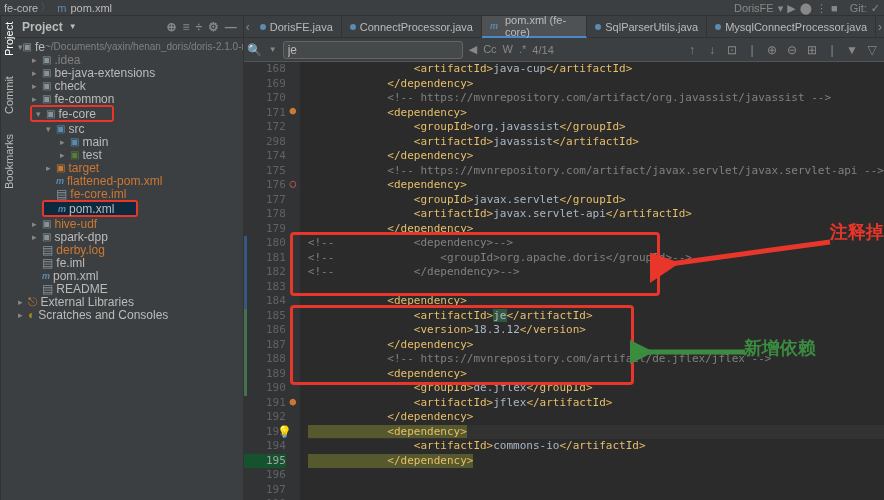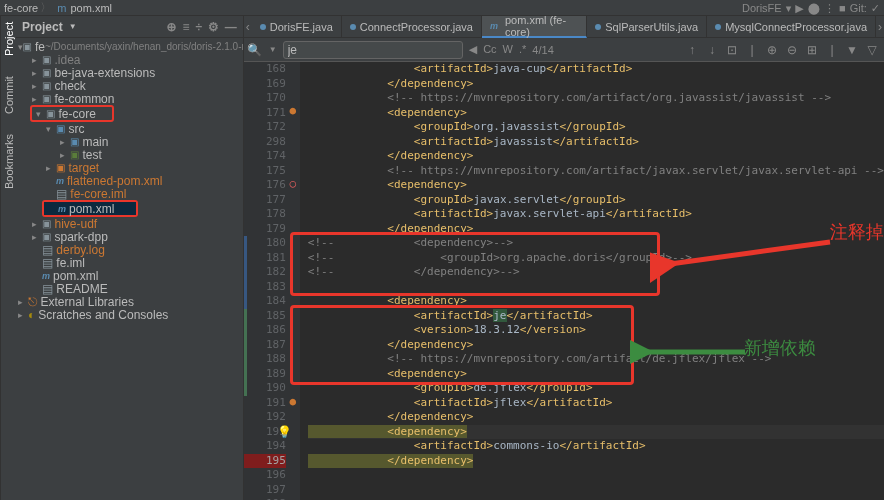--- a/index.html
+++ b/index.html
@@ -200,21 +200,21 @@
   border-radius: 4px;
   pointer-events: none;
 }
 .arrow-svg {
   position: absolute;
   pointer-events: none;
 }
 .annotation {
   position: absolute;
   font-size: 18px;
-  font-weight: 400;
+  font-weight: 700;
   white-space: nowrap;
 }
 .anno-red { color: #e8362b; }
 .anno-green { color: #3c8c40; }
 .bulb { position: absolute; left: -22px; color: #e2b55a; font-size: 12px; }
 .vcs-add { position: absolute; left: 0; width: 3px; background: #447152; }
 .vcs-mod { position: absolute; left: 0; width: 3px; background: #375781; }
 </style>
 </head>
 <body>
@@ -224,21 +224,21 @@
   <span style="color:#666;margin:0 2px">〉</span>
   <span class="file-icon">m</span>
   <span>pom.xml</span>
   <div class="top-run">
     <span>DorisFE</span>
     <span>▾</span>
     <span class="icon-green">▶</span>
     <span class="icon-green">⬤</span>
     <span class="icon-gray">⋮</span>
     <span class="icon-gray">■</span>
-    <span style="">Git:</span>
+    <span style="margin-left:8px">Git:</span>
     <span class="icon-gray">✓</span>
   </div>
 </div>
 
 <div class="main">
   <div class="side-tab">
     <span>Bookmarks</span>
     <span>Commit</span>
     <span style="color:#fff">Project</span>
   </div>
@@ -440,21 +440,21 @@
           <div class="ln">185</div>
           <div class="ln">186</div>
           <div class="ln">187</div>
         <div class="ln">188</div>
           <div class="ln">189</div>
           <div class="ln">190</div>
           <div class="ln">191</div>
         <div class="ln">192</div>
           <div class="ln">193</div>
           <div class="ln">194</div>
-        <div class="ln current" style="background:#7f1d1d">195</div>
+        <div class="ln current" style="background:#14532d">195</div>
         <div class="ln">196</div>
           <div class="ln">197</div>
           <div class="ln">198</div>
       </div>
 
       <div class="code">
         <div class="line"><span class="tag">                &lt;artifactId&gt;</span><span class="text-c">java-cup</span><span class="tag">&lt;/artifactId&gt;</span></div>
         <div class="line"><span class="tag">            &lt;/dependency&gt;</span></div>
         <div class="line"><span class="comment">            &lt;!-- </span><span class="comment link">https://mvnrepository.com/artifact/org.javassist/javassist</span><span class="comment"> --&gt;</span></div>
         <div class="line"><span class="tag">            &lt;dependency&gt;</span></div>

